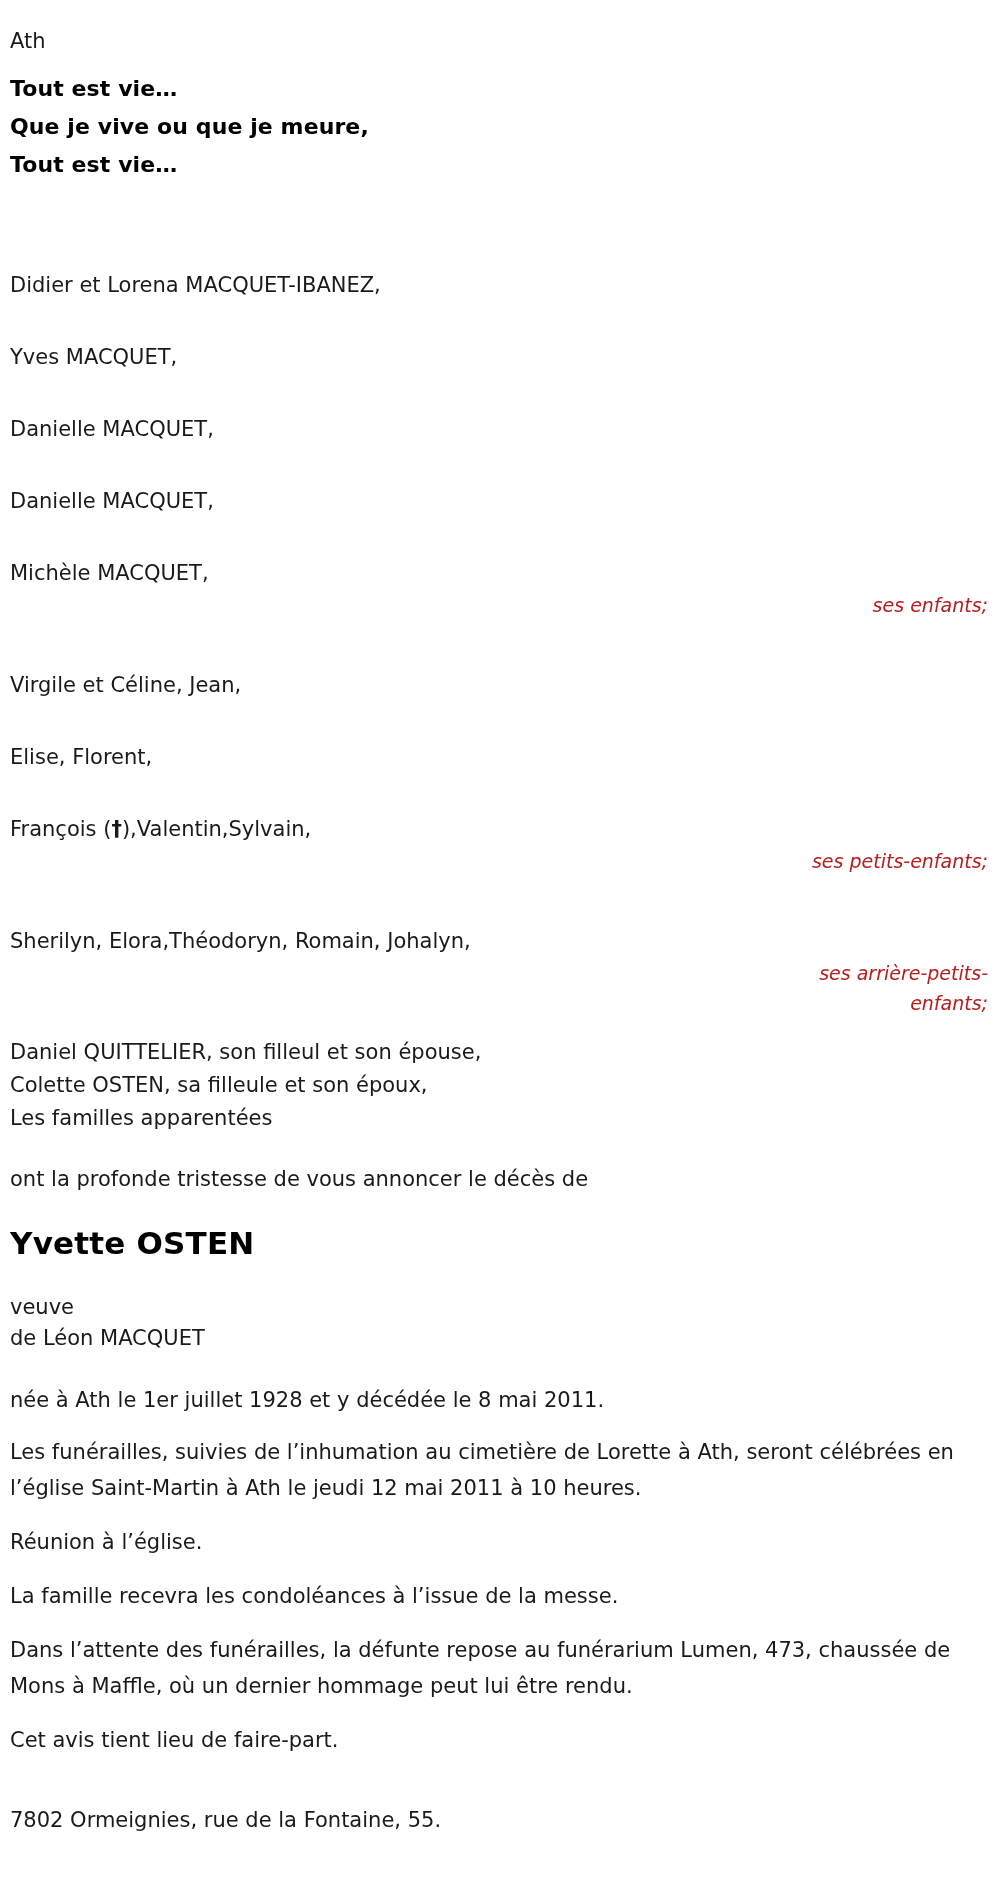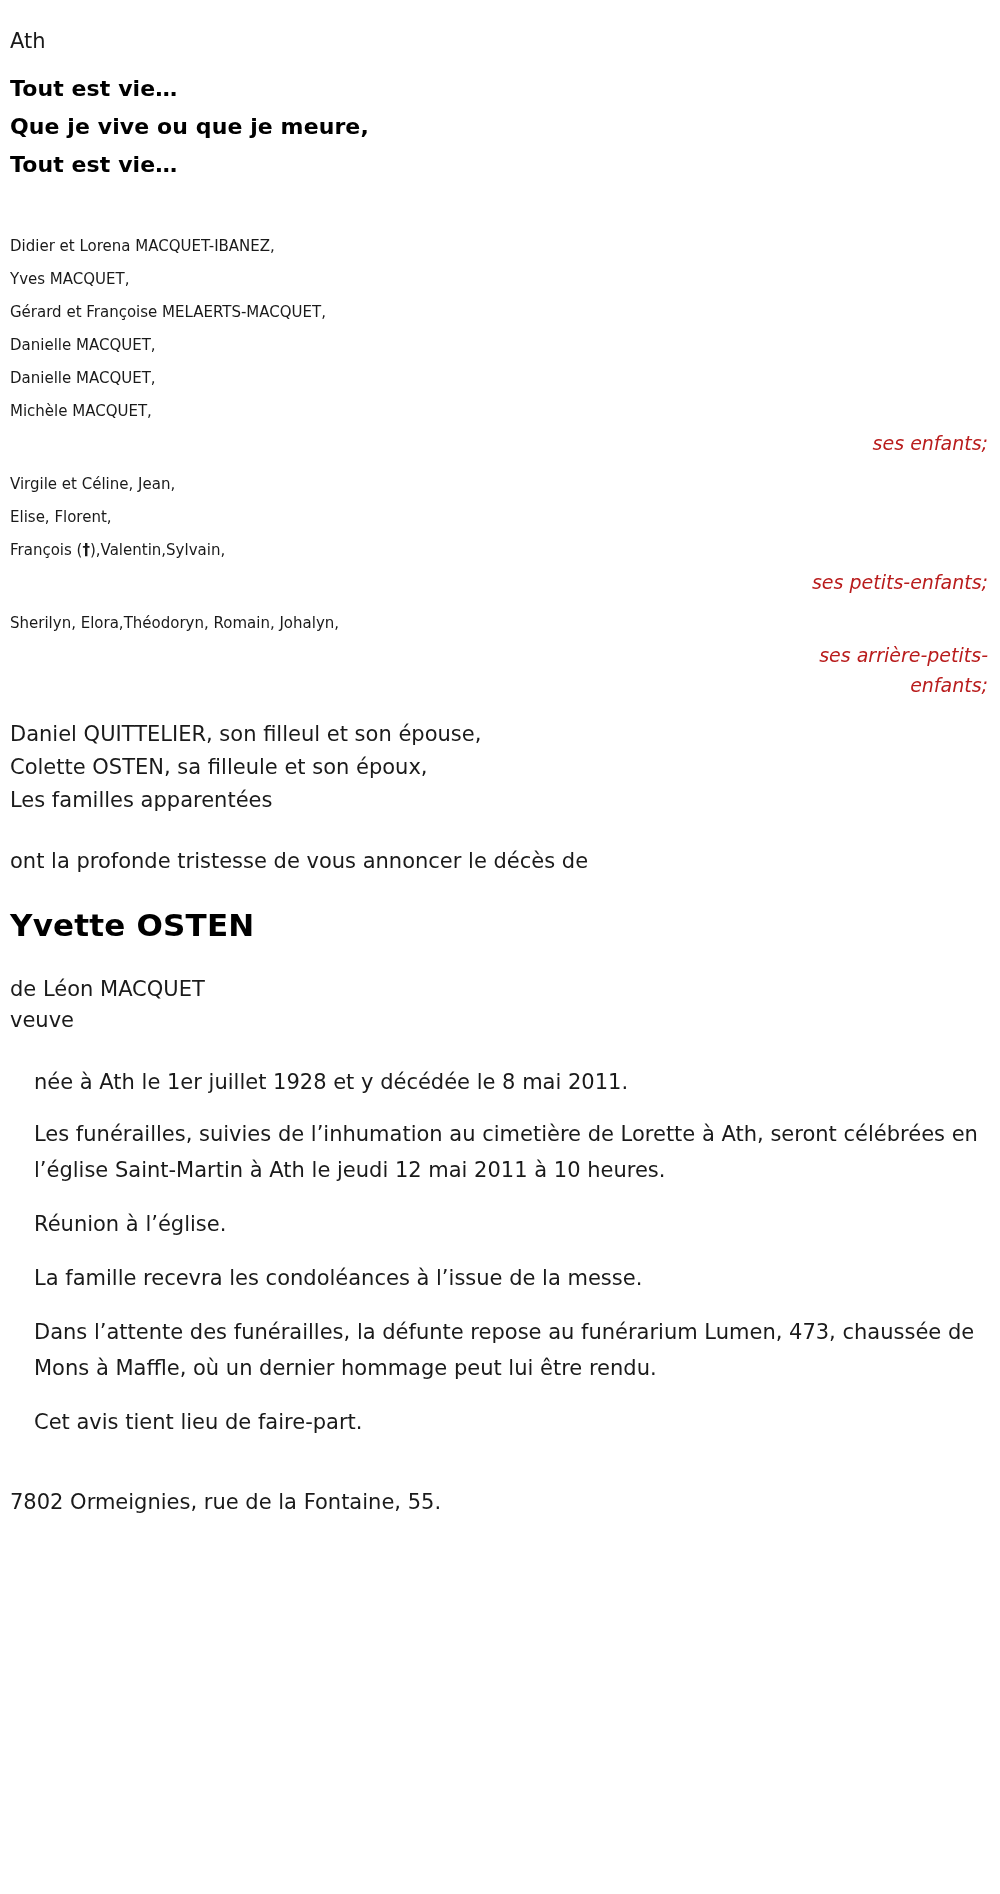--- a/index.html
+++ b/index.html
@@ -49,22 +49,23 @@
 
   
   .group {
     position: relative;
     width: 100%;
   }
   .names {
     width: 100%;
   }
   .names .line {
-    font-size: 15px;
+    font-size: 21px;
     line-height: 33px;
+    margin-top: 39px;
   }
   .annot {
     font-style: italic;
     font-size: 19px;
     line-height: 30px;
     text-align: right;
     color: #b91c1c;
     width: 100%;
     box-sizing: border-box;
     padding-right: 2px;
@@ -87,21 +88,20 @@
   .status .line {
     line-height: 31px;
   }
 
   
   .para {
     font-size: 21px;
     line-height: 36px;
     margin-bottom: 18px;
     color: #1a1a1a;
-    margin-left: 24px;
   }
   .para.tight { margin-bottom: 16px; }
 
   .addresses .line {
     line-height: 32px;
   }
   .dagger {
     font-weight: bold;
   }
 </style>
@@ -117,21 +117,20 @@
     <div class="epigraph">Que je vive ou que je meure,</div>
     <div class="epigraph">Tout est vie…</div>
   </div>
 
   <div class="gap-lg"></div>
 
   <div class="group">
     <div class="names">
       <div class="line">Didier et Lorena MACQUET-IBANEZ,</div>
       <div class="line">Yves MACQUET,</div>
-      <div class="line">Gérard et Françoise MELAERTS-MACQUET,</div>
       <div class="line">Danielle MACQUET,</div>
       <div class="line">Danielle MACQUET,</div>
       <div class="line">Michèle MACQUET,</div>
     </div>
     <div class="annot">ses enfants;</div>
   </div>
 
   <div class="gap-xs"></div>
 
   <div class="group">
@@ -161,22 +160,22 @@
     <div class="line">Les familles apparentées</div>
   </div>
 
   <div class="gap-md"></div>
 
   <div class="announce line">ont la profonde tristesse de vous annoncer le décès de</div>
 
   <div class="deceased-name">Yvette OSTEN</div>
 
   <div class="status">
+    <div class="line">veuve</div>
     <div class="line">de Léon MACQUET</div>
-    <div class="line">veuve</div>
   </div>
 
   <div class="gap-md"></div>
 
   <div class="details">
     <div class="para tight">née à Ath le 1er juillet 1928 et y décédée le 8 mai 2011.</div>
     <div class="para">Les funérailles, suivies de l’inhumation au cimetière de Lorette à Ath, seront célébrées en l’église Saint-Martin à Ath le jeudi 12 mai 2011 à 10 heures.</div>
     <div class="para">Réunion à l’église.</div>
     <div class="para">La famille recevra les condoléances à l’issue de la messe.</div>
     <div class="para">Dans l’attente des funérailles, la défunte repose au funérarium Lumen, 473, chaussée de Mons à Maffle, où un dernier hommage peut lui être rendu.</div>

